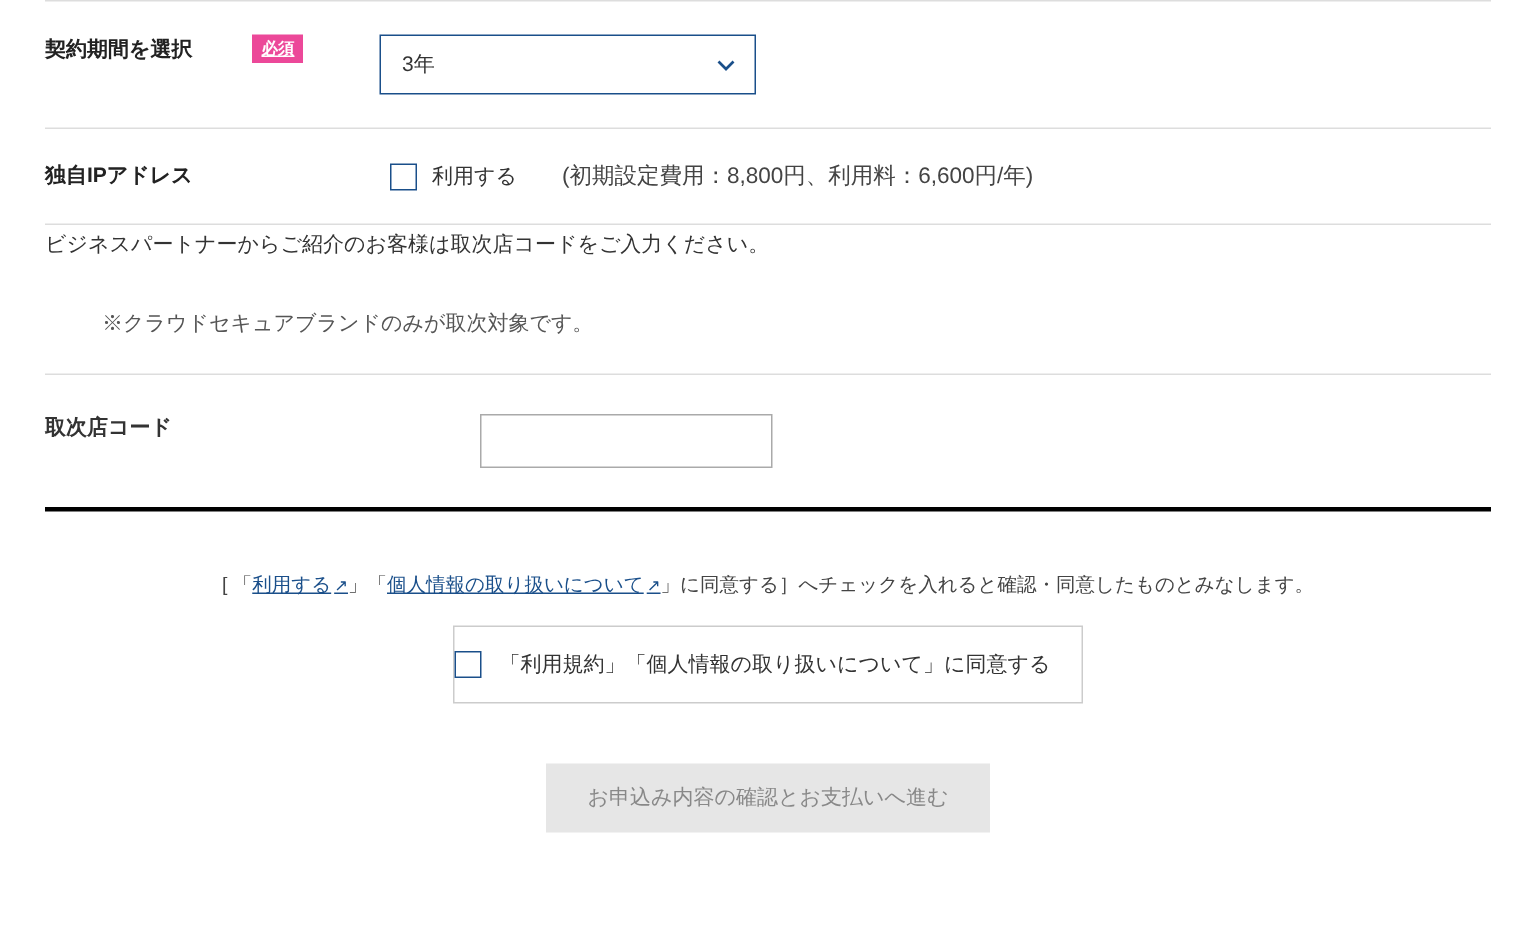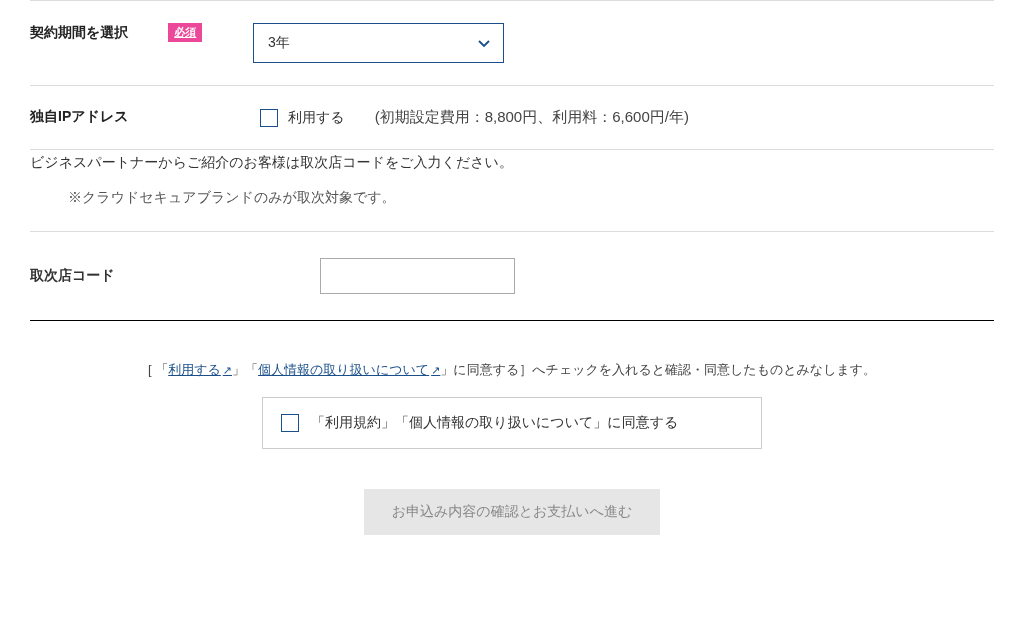--- a/index.html
+++ b/index.html
@@ -88,35 +88,35 @@
       background: #f1f1f1;
       border-left: 4px solid #0a2f5b;
       padding: 12px 16px;
       margin: 30px 0 18px;
       font-weight: bold;
       font-size: 16px;
       color: #222;
     }
     .section-text {
       color: #333;
-      margin-bottom: 14px;
+      margin-bottom: 32px;
       line-height: 1.8;
     }
     .section-note {
       color: #555;
       margin-bottom: 24px;
       margin-left: 38px;
     }
 
     .table2 {
       border-top: 1px solid #ddd;
-      border-bottom: 1px solid #000000;
+      border-bottom: 3px solid #000000;
       padding: 26px 0;
       display: flex;
-      align-items: center;
+      align-items: flex-start;
     }
     .table2 .label {
       font-weight: bold;
       width: 290px;
     }
     .input-text {
       width: 195px;
       height: 36px;
       border: 1px solid #aaa;
       padding: 0 8px;
@@ -132,24 +132,24 @@
     .terms-line a {
       color: #1a4f8a;
       text-decoration: underline;
     }
     .ext-icon {
       font-size: 11px;
       margin-left: 2px;
     }
 
     .agree-box {
-      width: 500px;
+      width: 420px;
       margin: 0 auto 40px;
       border: 1px solid #ccc;
-      padding: 16px 18px;
+      padding: 16px 0;
       display: flex;
       align-items: flex-end;
       gap: 12px;
     }
 
     .submit-wrap {
       text-align: center;
       margin-bottom: 30px;
     }
     .submit-btn {

